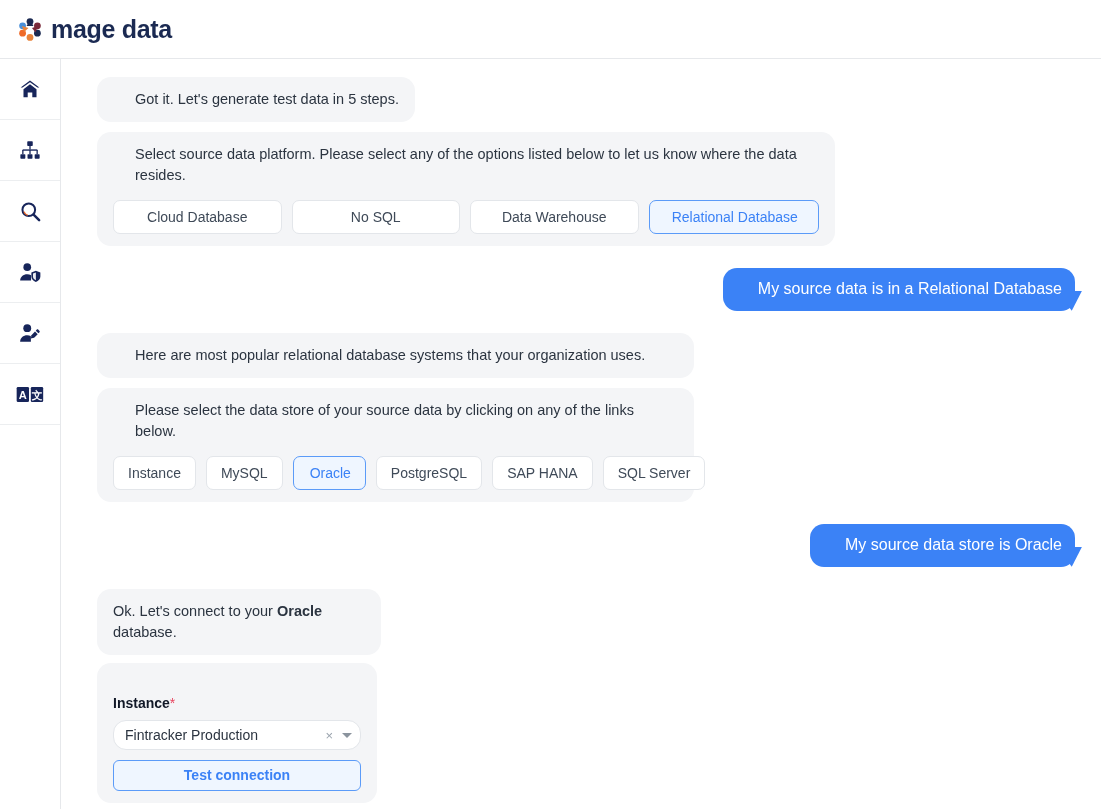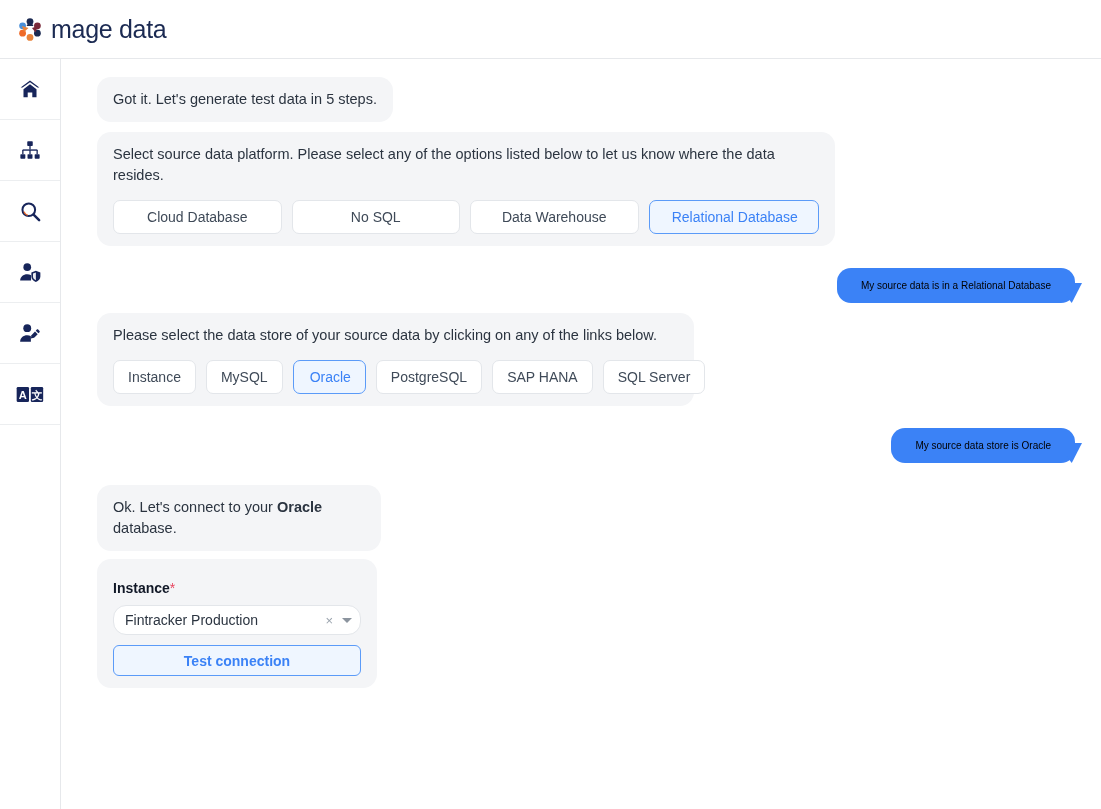--- a/index.html
+++ b/index.html
@@ -20,21 +20,21 @@
     background: #ffffff;
     border-bottom: 1px solid #e6e8eb;
     display: flex;
     align-items: center;
     padding-left: 18px;
   }
   .logo-wrap { display: flex; align-items: center; gap: 9px; }
   .logo-mark { width: 24px; height: 24px; display: block; }
   .logo-text {
     font-size: 25px;
-    font-weight: 400;
+    font-weight: 700;
     color: #1b2a52;
     letter-spacing: -0.3px;
     line-height: 1;
   }
 
   
   .body-row { display: flex; height: 750px; width: 1101px; }
 
   
   .sidebar {
@@ -74,39 +74,39 @@
     color: #2b3440;
     max-width: 740px;
   }
   .bot-bubble.wide { width: 738px; }
   .bot-bubble.mid  { width: 597px; }
   .bot-bubble.panel{ width: 280px; }
 
   .user-bubble {
     position: relative;
     background: #3b82f6;
-    color: #000000;
+    color: #ffffff;
     border-radius: 14px;
-    padding: 11px 24px;
-    font-size: 10px;
+    padding: 11px 13px;
+    font-size: 16px;
     line-height: 1.3;
     white-space: nowrap;
   }
   .user-bubble::after {
     content: "";
     position: absolute;
     right: -7px;
     bottom: 0;
     width: 16px;
     height: 20px;
     background: #3b82f6;
     clip-path: polygon(0 0, 100% 0, 36% 100%, 0 62%);
   }
 
-  .msg-text { display: block; }
+  .msg-text { display: block; margin-left: 22px; }
 
   
   .opts {
     display: flex;
     gap: 10px;
     margin-top: 14px;
     flex-wrap: nowrap;
     border-radius: 6px;
   }
   .opt-btn {
@@ -133,21 +133,21 @@
 
   .mt8  { margin-top: 8px; }
   .mt10 { margin-top: 10px; }
   .mt22 { margin-top: 22px; }
 
   
   .form-label {
     font-size: 14px;
     font-weight: 700;
     color: #111827;
-    margin-top: 7px;
+    margin-top: 18px;
   }
   .req { color: #e8455f; font-weight: 400; }
 
   .select-box {
     margin-top: 7px;
     height: 30px;
     background: #ffffff;
     border: 1px solid #e3e6ea;
     border-radius: 13px;
     display: flex;
@@ -290,20 +290,25 @@
         </div>
       </div>
     </div>
 
     <div class="row right mt22">
       <div class="user-bubble">
         <span class="msg-text">My source data is in a Relational Database</span>
       </div>
     </div>
 
+    <div class="row left mt22">
+      <div class="bot-bubble mid">
+        <span class="msg-text">Here are most popular relational database systems that your organization uses.</span>
+      </div>
+    </div>
 
     <div class="row left mt10">
       <div class="bot-bubble" style="width:597px">
         <span class="msg-text">Please select the data store of your source data by clicking on any of the links below.</span>
         <div class="opts">
           <div class="opt-btn">Instance</div>
           <div class="opt-btn">MySQL</div>
           <div class="opt-btn sel">Oracle</div>
           <div class="opt-btn">PostgreSQL</div>
           <div class="opt-btn">SAP HANA</div>

